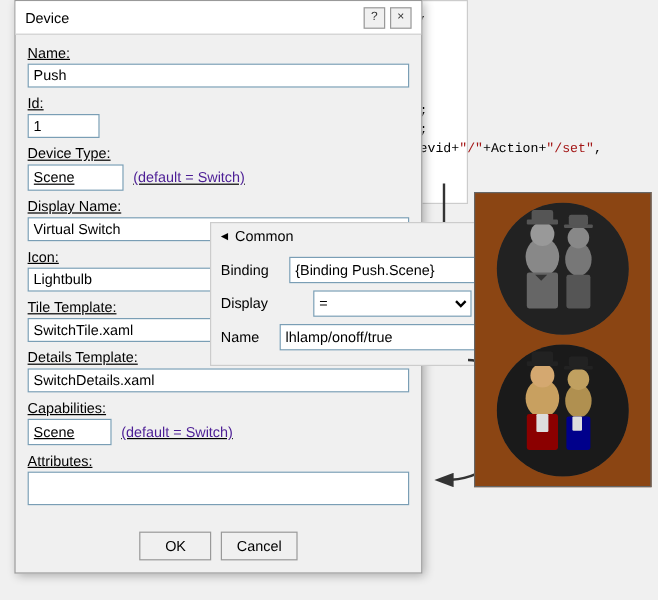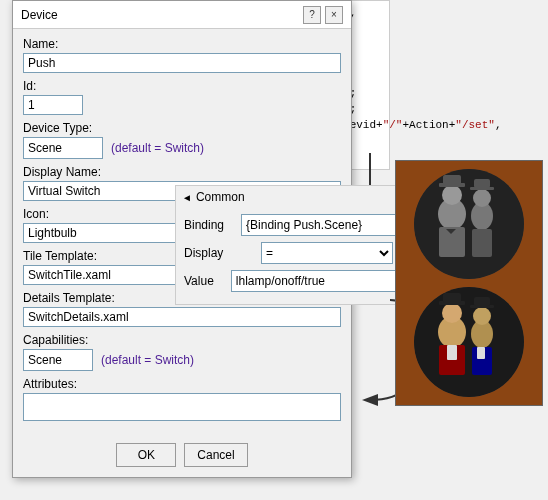--- a/index.html
+++ b/index.html
@@ -54,20 +54,21 @@
       cursor: pointer;
       display: flex;
       align-items: center;
       justify-content: center;
       font-size: 10px;
       color: #333;
     }
 
     .dialog-content {
       padding: 8px 10px;
+      text-decoration: underline;
     }
 
     .field-group {
       margin-bottom: 6px;
     }
 
     .field-label {
       font-size: 12px;
       color: #000;
       margin-bottom: 2px;
@@ -424,21 +425,21 @@
 
     <div class="common-row">
       <span class="common-row-label">Display</span>
       <select class="common-select">
         <option>=</option>
       </select>
       <span class="dark-sq"></span>
     </div>
 
     <div class="common-row">
-      <span class="common-row-label">Value</span>
+      <span class="common-row-label">Name</span>
       <input type="text" class="common-input" value="lhlamp/onoff/true" style="">
       <button class="common-btn-small">...</button>
       <span class="dark-sq"></span>
     </div>
 
   </div>
 </div>
 
 <svg class="curved-arrow-svg" viewBox="0 0 100 120">
   <defs>

